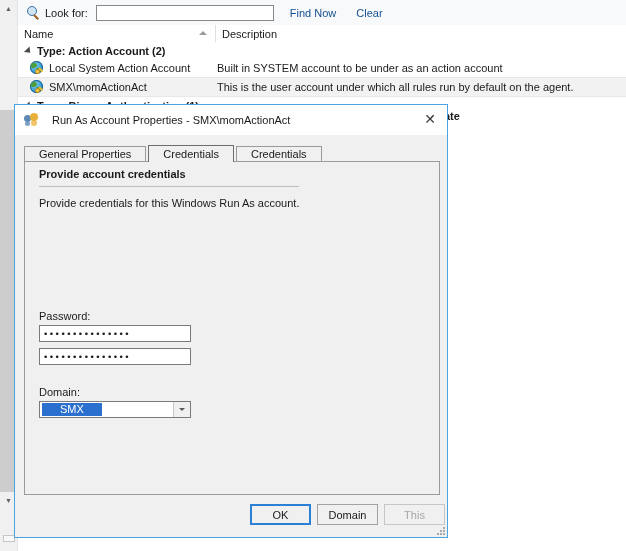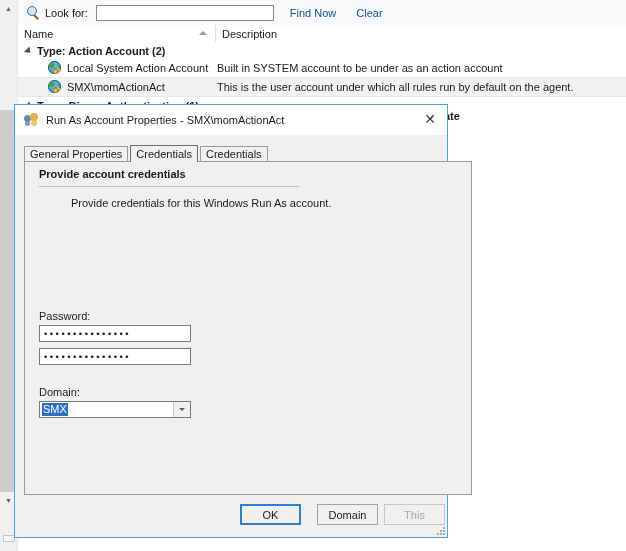--- a/index.html
+++ b/index.html
@@ -195,21 +195,21 @@
   }
   .item-row.selected {
     background: #f2f2f2;
     border-top: 1px solid #e8e8e8;
     border-bottom: 1px solid #e8e8e8;
   }
   .item-row .cell-name {
     width: 192px;
     display: flex;
     align-items: center;
-    padding-left: 30px;
+    padding-left: 12px;
     box-sizing: border-box;
     white-space: nowrap;
     overflow: hidden;
   }
   .item-row .cell-desc {
     flex: 1 1 auto;
     padding-left: 7px;
     white-space: nowrap;
     overflow: hidden;
   }
@@ -313,21 +313,21 @@
   }
   .dlg-app-icon .p2 {
     position: absolute;
     left: 6px; top: 0px;
     width: 8px; height: 8px;
     border-radius: 50%;
     background: #e8b13c;
     box-shadow: 0 6px 0 -1px #f0c468;
   }
   #dialog-title {
-    margin-left: 7px;
+    margin-left: 13px;
     font-size: 11px;
     color: #1a1a1a;
     white-space: nowrap;
   }
   #dialog-close {
     position: absolute;
     right: 4px; top: 3px;
     width: 26px; height: 22px;
     display: flex;
     align-items: center;
@@ -343,21 +343,21 @@
   #tabstrip {
     position: absolute;
     left: 9px; top: 40px;
     width: 416px; height: 16px;
     display: flex;
     align-items: flex-end;
   }
   .tab {
     position: relative;
     height: 15px;
-    padding: 0 5px;
+    padding: 0 14px;
     font-size: 11px;
     line-height: 15px;
     color: #1a1a1a;
     background: #f0f0f0;
     border-left: 1px solid #9b9b9b;
     border-right: 1px solid #9b9b9b;
     border-top: 1px solid #9b9b9b;
     box-sizing: border-box;
     white-space: nowrap;
     cursor: default;
@@ -370,21 +370,21 @@
     border-color: #6e6e6e;
     z-index: 2;
     margin-bottom: -1px;
     text-align: right;
   }
 
   
   #tab-panel {
     position: absolute;
     left: 9px; top: 56px;
-    width: 448px; height: 334px;
+    width: 416px; height: 334px;
     background: #f0f0f0;
     border: 1px solid #9b9b9b;
     box-sizing: border-box;
   }
   #panel-heading {
     position: absolute;
     left: 14px; top: 6px;
     font-size: 11px;
     font-weight: bold;
     color: #1a1a1a;
@@ -393,21 +393,20 @@
     position: absolute;
     left: 14px; top: 24px;
     width: 260px; height: 1px;
     background: #bdbdbd;
   }
   #panel-intro {
     position: absolute;
     left: 14px; top: 35px;
     font-size: 11px;
     color: #1a1a1a;
-    margin-left: 32px;
   }
 
   .field-block { position: absolute; left: 14px; }
   .field-label {
     font-size: 11px;
     color: #1a1a1a;
     margin-bottom: 3px;
     display: block;
   }
   .text-input {
@@ -438,21 +437,21 @@
     background: #ffffff;
     box-sizing: border-box;
   }
   .combo .combo-value {
     position: absolute;
     left: 2px; top: 1px;
     font-size: 11px;
     line-height: 13px;
     color: #ffffff;
     background: #2b6fcf;
-    padding: 0 1px;
+    padding: 0 18px;
     white-space: nowrap;
   }
   .combo .combo-btn {
     position: absolute;
     right: 0; top: 0;
     width: 16px; height: 15px;
     background: #f0f0f0;
     border-left: 1px solid #c8c8c8;
     display: flex;
     align-items: center;
@@ -487,21 +486,21 @@
   .dlg-btn.default {
     border: 1px solid #2b7fd4;
     box-shadow: 0 0 0 1px #2b7fd4 inset;
   }
   .dlg-btn.disabled {
     color: #a6a6a6;
     border-color: #c6c6c6;
     background: #f0f0f0;
     cursor: default;
   }
-  #btn-ok { left: 225px; }
+  #btn-ok { left: 235px; }
   #btn-cancel { left: 302px; }
   #btn-apply { left: 369px; }
 
   .resize-grip {
     position: absolute;
     right: 2px; bottom: 2px;
     width: 10px; height: 10px;
   }
   .resize-grip i {
     position: absolute;

